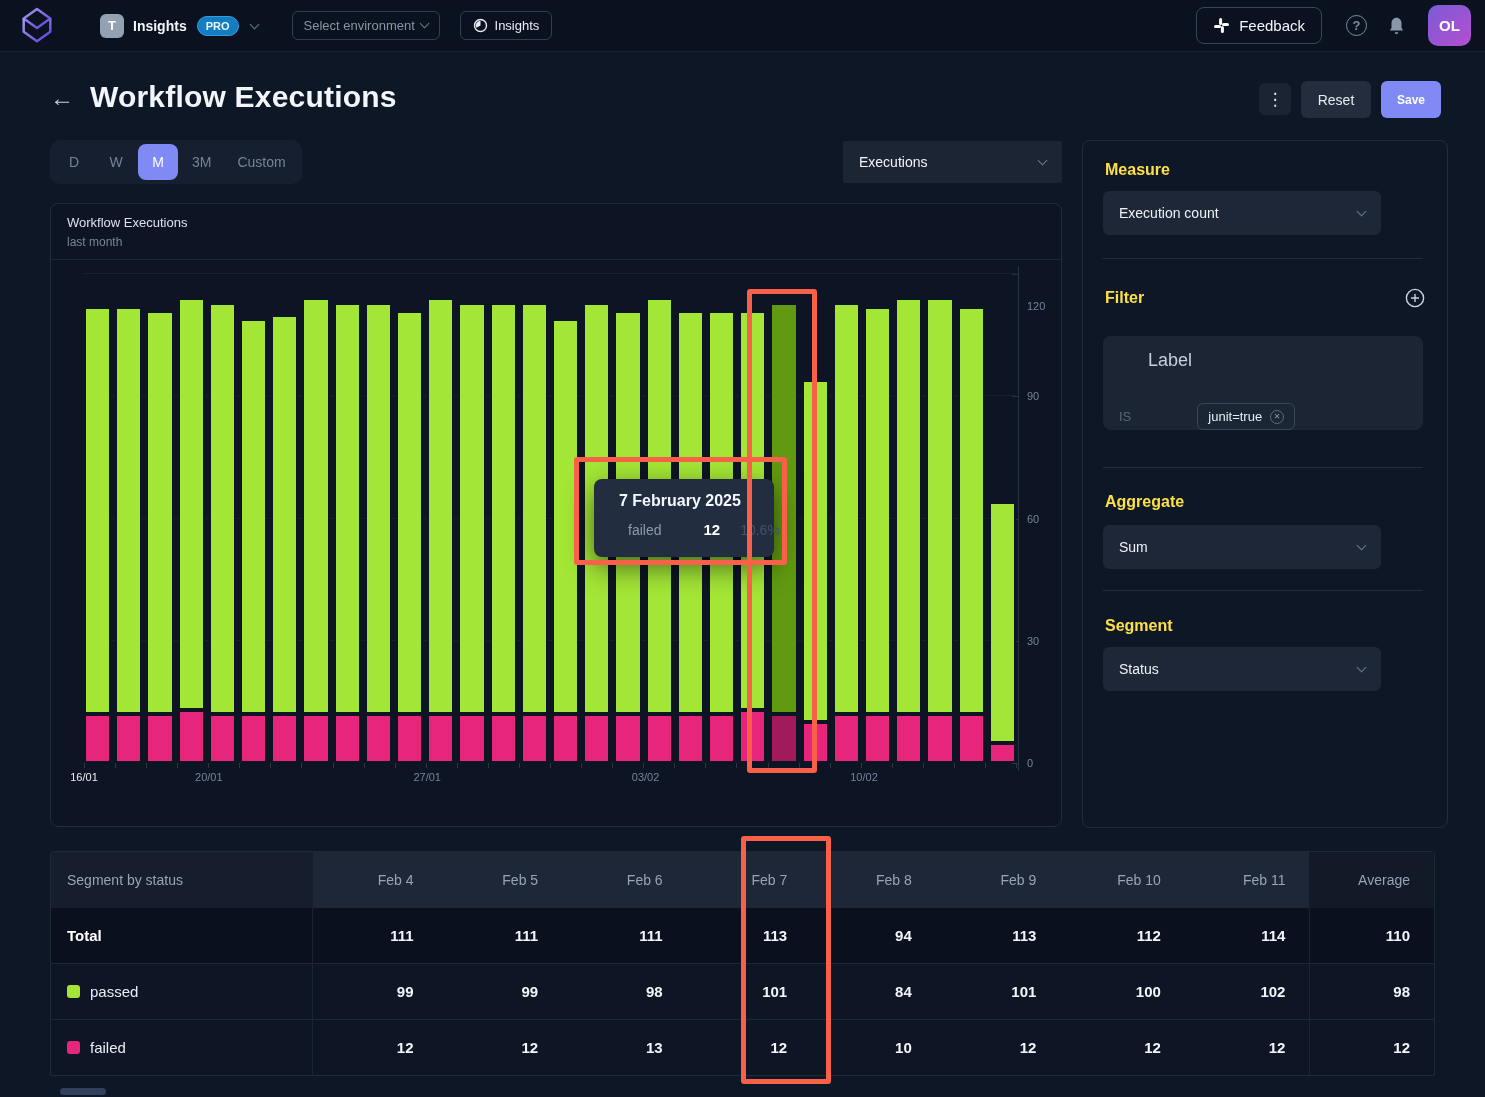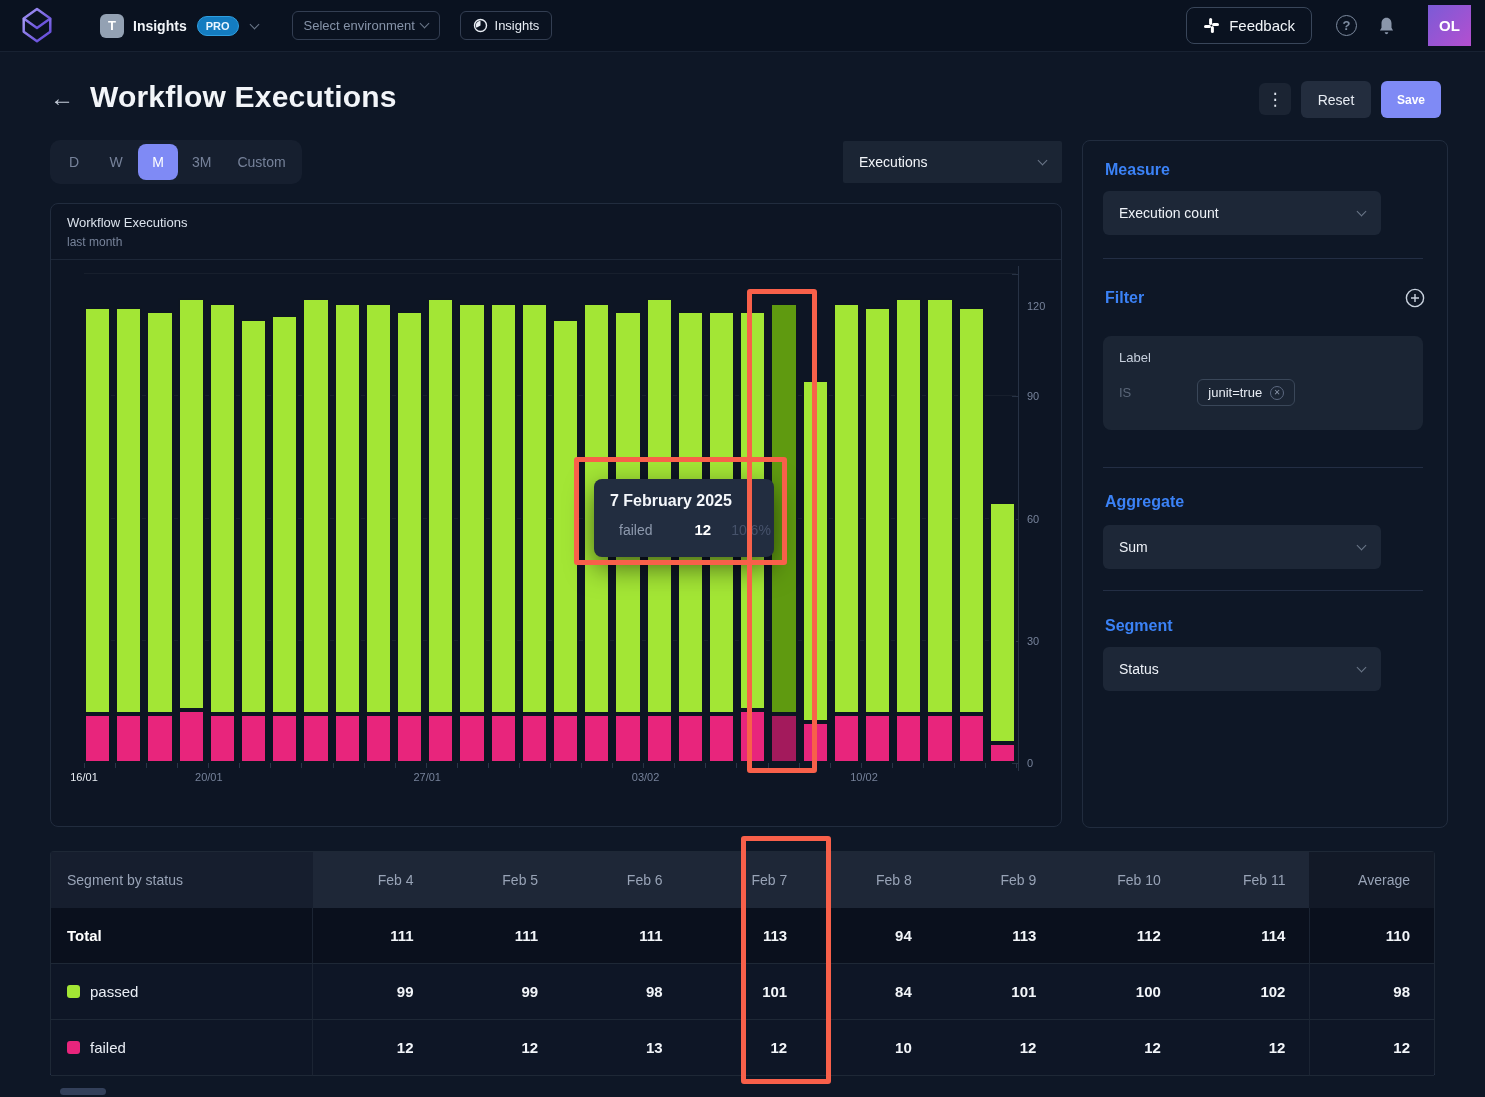--- a/index.html
+++ b/index.html
@@ -48,21 +48,21 @@
     display:flex; align-items:center; gap:9px; padding:0 16px;
     color:#f2f5f9; font-size:15px; background:transparent; cursor:pointer;
   }
   .help-icn {
     width:21px; height:21px; border:1.6px solid #7e8ca0; border-radius:50%;
     color:#7e8ca0; font-size:13px; font-weight:bold;
     display:flex; align-items:center; justify-content:center; margin-left:24px;
   }
   .bell { margin-left:20px; }
   .avatar {
-    width:43px; height:41px; border-radius:0; margin-left:32px;
+    width:43px; height:41px; border-radius:10px; margin-left:22px;
     background:linear-gradient(135deg,#7b5bd6,#b44fd0);
     color:#fff; font-size:15px; font-weight:bold;
     display:flex; align-items:center; justify-content:center;
   }
 
   
   .back { position:absolute; left:50px; top:84px; font-size:24px; color:#c3ccd9; cursor:pointer; }
   .page-title { position:absolute; left:90px; top:80px; font-size:30px; font-weight:bold; letter-spacing:.2px; }
   .kebab-btn {
     position:absolute; left:1259px; top:83px; width:32px; height:32px;
@@ -115,48 +115,48 @@
     position:absolute; left:33px; top:559px; width:935px; height:5px;
     background:repeating-linear-gradient(to right,#2a3547 0 1px,transparent 1px 31.07px);
   }
   .xlab { position:absolute; top:567px; font-size:11px; color:#76829a; transform:translateX(-50%); white-space:nowrap; }
   .xlab.bright { color:#e8edf4; }
 
   
   .tooltip {
     position:absolute; left:543px; top:275px; width:180px; height:78px; z-index:20;
     background:#222d40; border-radius:8px; box-shadow:0 10px 28px rgba(0,0,0,.55);
-    padding:13px 16px;
+    padding:13px 25px;
   }
   .tt-date { font-size:16px; font-weight:bold; color:#f4f7fb; }
   .tt-row { display:flex; align-items:center; margin-top:11px; font-size:14px; }
   .tt-swatch { width:10px; height:10px; border-radius:2px; background:#e8257c; margin-right:9px; }
   .tt-series { color:#8d99ad; }
   .tt-val { color:#ffffff; font-weight:bold; font-size:15px; margin-left:42px; }
   .tt-pct { color:#46526a; margin-left:20px; }
 
   
   .side-card {
     position:absolute; left:1082px; top:140px; width:366px; height:688px;
     border:1px solid #212c3e; border-radius:8px;
   }
-  .side-h { position:absolute; left:22px; font-size:16px; font-weight:bold; color:#3b82f6; }
+  .side-h { position:absolute; left:22px; font-size:16px; font-weight:bold; color:#fde047; }
   .side-select {
     position:absolute; left:20px; width:278px; height:44px;
     background:#1d2737; border-radius:6px; display:flex; align-items:center; justify-content:space-between;
     padding:0 16px; font-size:14px; color:#eef2f8; cursor:pointer;
   }
   .side-div { position:absolute; left:20px; width:320px; height:1px; background:#232e44; }
   .plus-icn { position:absolute; right:22px; cursor:pointer; }
   .filter-card {
     position:absolute; left:20px; top:195px; width:320px; height:94px;
     background:#1b2534; border-radius:8px; padding:14px 16px;
   }
-  .filter-field { font-size:13px; color:#c6cfdc; }
-  .filter-row { display:flex; align-items:center; margin-top:14px; }
+  .filter-field { font-size:18px; color:#c6cfdc;margin-left:29px; }
+  .filter-row { display:flex; align-items:center; margin-top:32px; }
   .filter-op { color:#5a6678; font-size:13px; }
   .chip {
     margin-left:66px; border:1px solid #3a4759; border-radius:6px; height:27px;
     display:flex; align-items:center; gap:8px; padding:0 10px; font-size:13px; color:#e8edf4; cursor:pointer;
   }
   .chip-x {
     width:14px; height:14px; border:1px solid #5b6880; border-radius:50%;
     color:#8a96aa; font-size:8px; display:flex; align-items:center; justify-content:center; cursor:pointer;
   }
 

